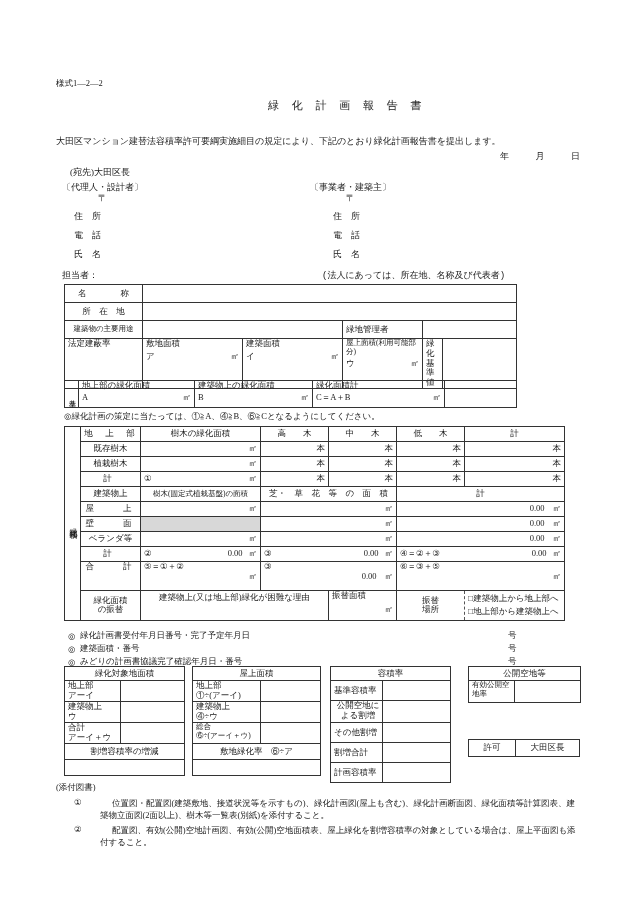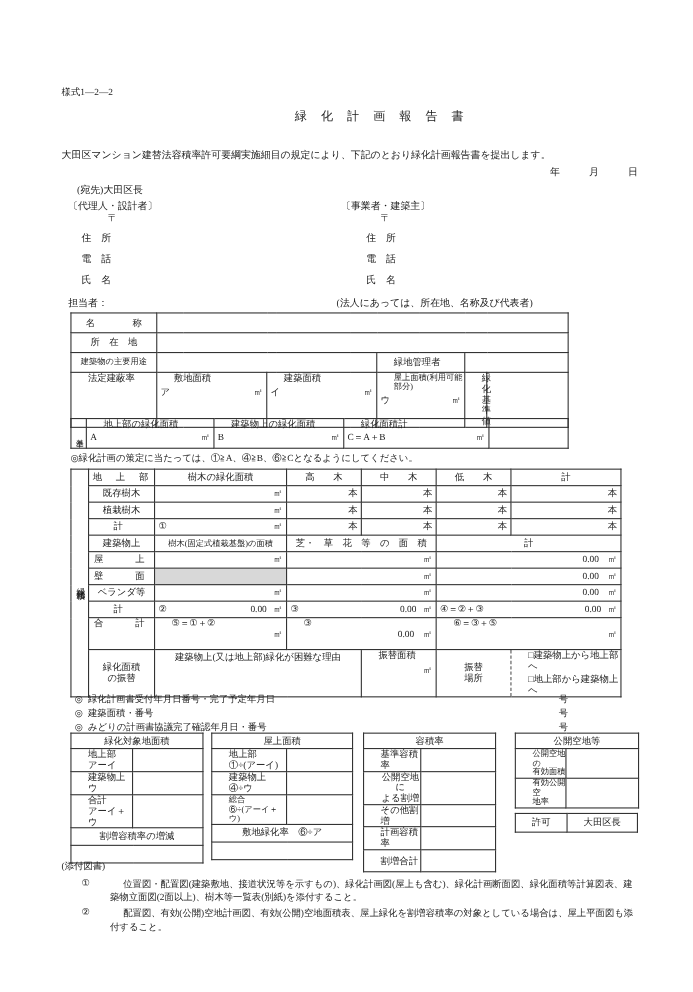--- a/index.html
+++ b/index.html
@@ -11,21 +11,21 @@
   }
   .page{position:relative;width:630px;height:902px;box-sizing:border-box;}
   .abs{position:absolute;margin-top:16px;}
 
   
   table{border-collapse:collapse;table-layout:fixed;}
   table.bx, table.bx td{border:0.7px solid #333;}
   td{padding:0;vertical-align:middle;font-size:8.5px;line-height:1.15;}
   .c{text-align:center;}
   .r{text-align:right;}
-  .pl3{padding-left:15px;}
+  .pl3{padding-left:3px;}
   .pr3{padding-right:3px;}
   .top{vertical-align:top;}
   .bot{vertical-align:bottom;}
   .shade{background:#d8d8d8;}
   .nb{border:none !important;}
   .sp2{letter-spacing:2px;}
   .sp4{letter-spacing:4px;}
   .sp6{letter-spacing:6px;}
   .vert{
     writing-mode:vertical-rl;text-orientation:upright;
@@ -73,21 +73,21 @@
   <div class="abs labelline" style="left:74px;top:194px;">住　所</div>
   <div class="abs labelline" style="left:333px;top:194px;">住　所</div>
 
   <div class="abs labelline" style="left:74px;top:213px;">電　話</div>
   <div class="abs labelline" style="left:333px;top:213px;">電　話</div>
 
   <div class="abs labelline" style="left:74px;top:232px;">氏　名</div>
   <div class="abs labelline" style="left:333px;top:232px;">氏　名</div>
 
   <div class="abs labelline" style="left:62px;top:253px;">担当者：</div>
-  <div class="abs labelline" style="left:306px;top:253px;">(法人にあっては、所在地、名称及び代表者)</div>
+  <div class="abs labelline" style="left:322px;top:253px;font-family:Liberation Mono, monospace;">(法人にあっては、所在地、名称及び代表者)</div>
 
   <table class="abs bx" style="left:64px;top:268px;width:452px;">
     <colgroup>
       <col style="width:78px;">
         <col style="width:24px;">
         <col style="width:76px;">
       <col style="width:8px;">
         <col style="width:68px;">
         <col style="width:24px;">
       <col style="width:38px;">
@@ -511,45 +511,38 @@
         <div>公開空地に</div>
         <div>よる割増</div>
       </td>
       <td></td>
     </tr>
     <tr style="height:20px;">
       <td class="pl3">その他割増</td>
       <td></td>
     </tr>
     <tr style="height:20px;">
+      <td class="pl3">割増合計</td>
+      <td></td>
+    </tr>
+    <tr style="height:20px;">
       <td class="pl3">計画容積率</td>
-      <td></td>
-    </tr>
-    <tr style="height:20px;">
-      <td class="pl3">割増合計</td>
       <td></td>
     </tr>
   </tbody>
     </table>
 
   <table class="abs bx" style="left:468px;top:650px;width:112px;">
     <colgroup>
         <col style="width:46px;">
         <col style="width:66px;">
       </colgroup>
     <tbody>
         <tr style="height:14px;">
       <td class="c" colspan="2">公開空地等</td>
-    </tr>
-    <tr style="height:22px;">
-      <td class="pl3 top tiny">
-        <div>公開空地の</div>
-        <div>有効面積</div>
-      </td>
-      <td></td>
     </tr>
     <tr style="height:22px;">
       <td class="pl3 top tiny">
         <div>有効公開空</div>
         <div>地率</div>
       </td>
       <td></td>
     </tr>
   </tbody>
     </table>

